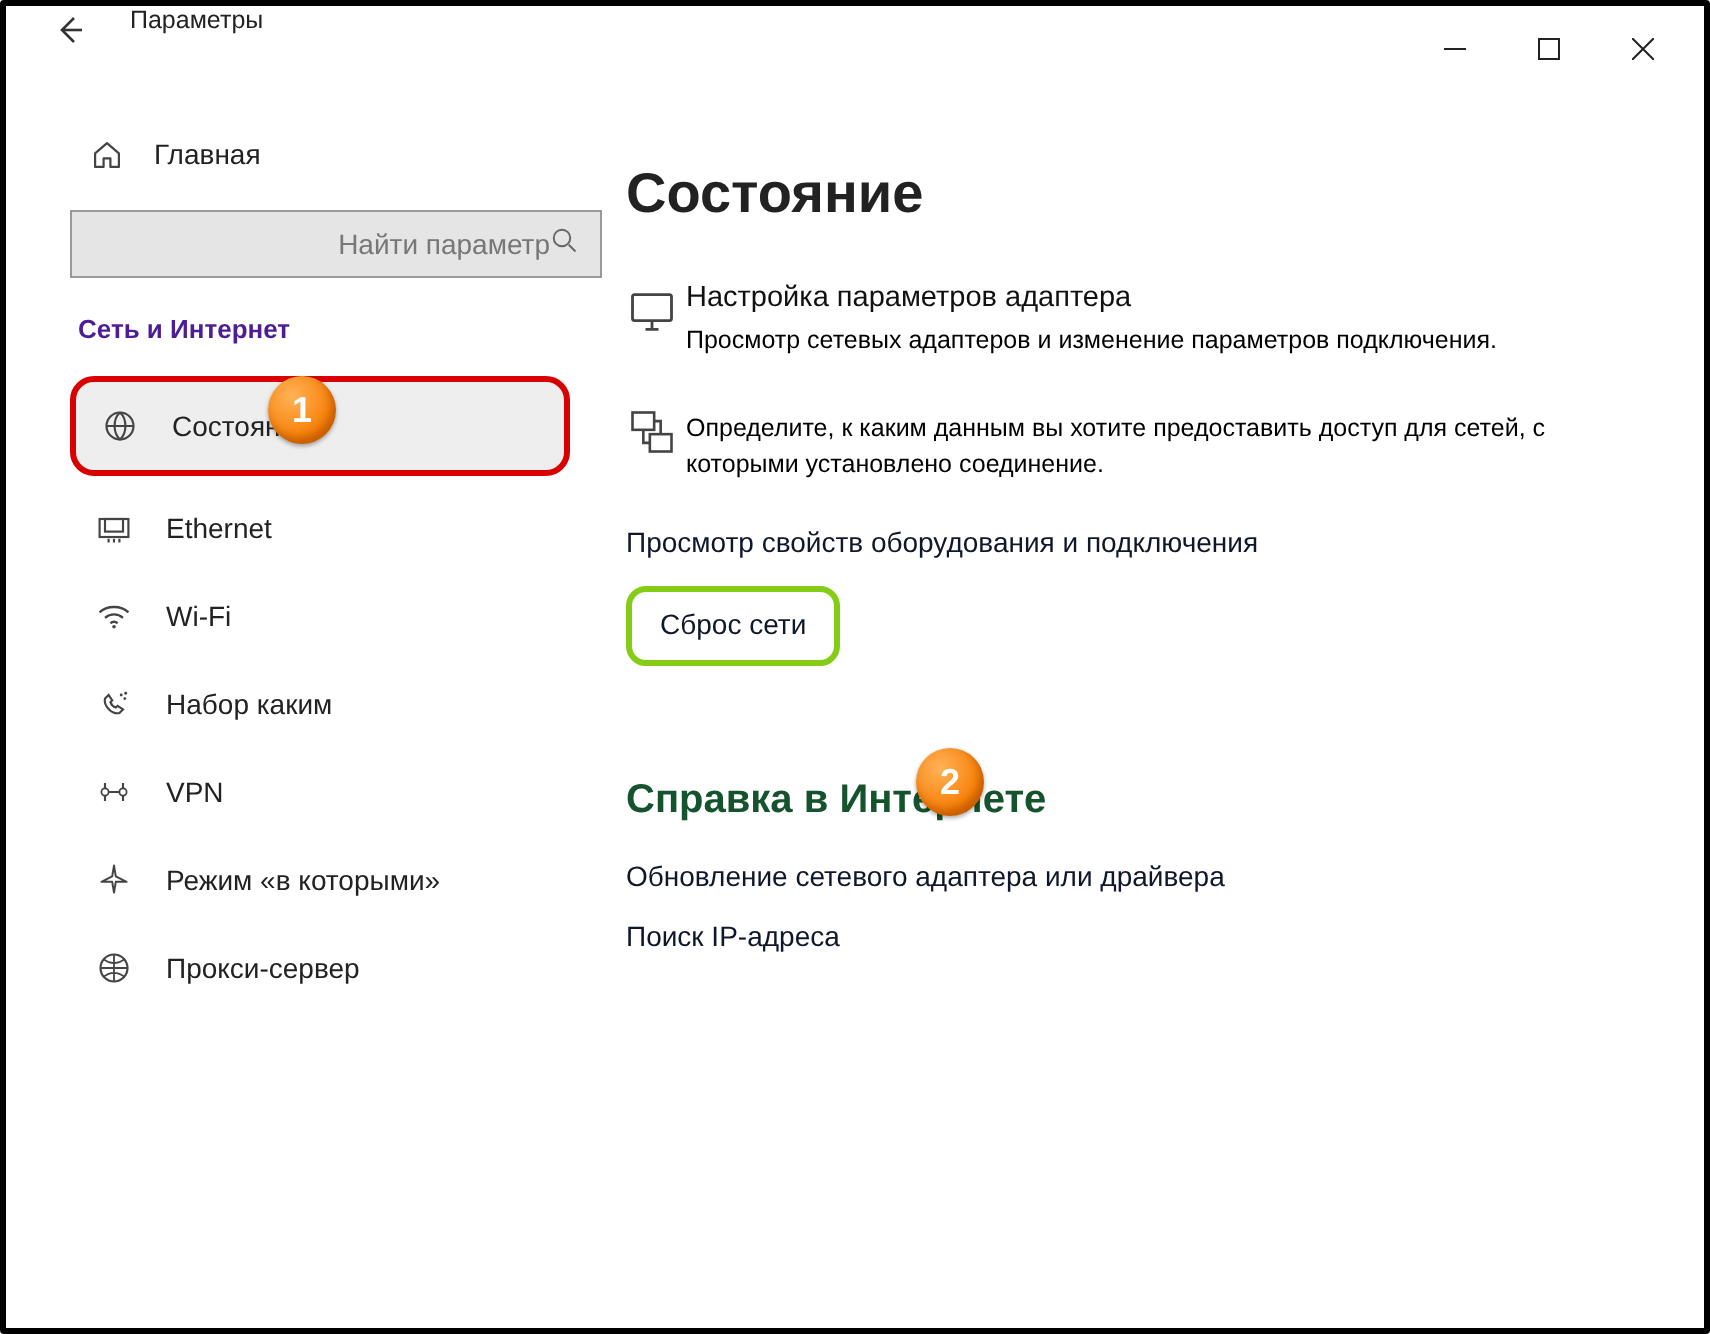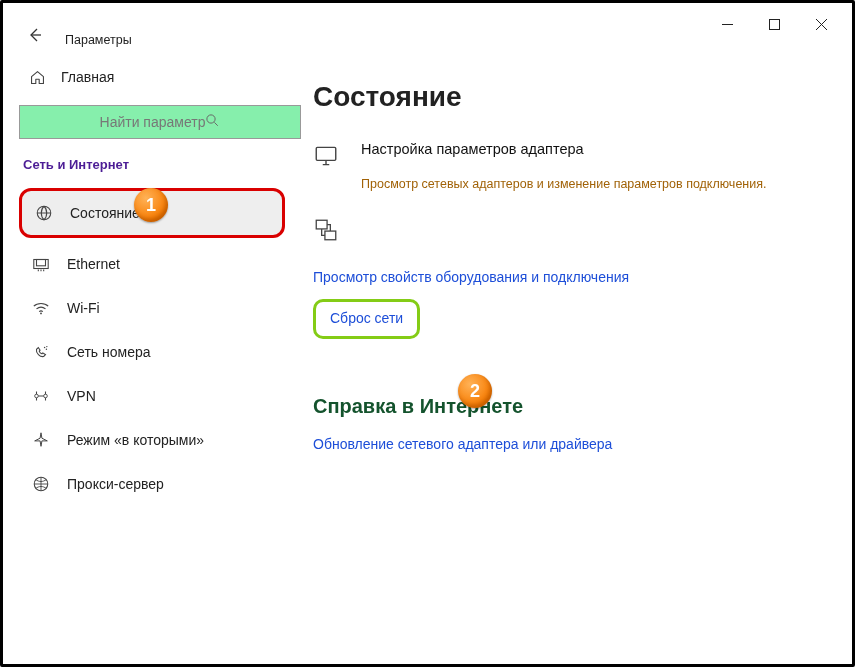--- a/index.html
+++ b/index.html
@@ -8,21 +8,21 @@
     background: #fff;
     width: 855px;
     height: 667px;
     overflow: hidden;
     border: 3px solid #000;
     border-radius: 2px;
   }
   .titlebar {
     height: 44px;
     display: flex;
-    align-items: flex-end;
+    align-items: flex-start;
     padding-left: 20px;
     position: relative;
   }
   .back-btn {
     width: 24px; height: 24px;
     display: flex; align-items: center; justify-content: center;
     color: #333;
   }
   .titlebar-title {
     margin-left: 18px;
@@ -39,37 +39,37 @@
     width: 45px; height: 30px;
     display: flex; align-items: center; justify-content: center;
     color: #222;
   }
   .content {
     display: flex;
     height: calc(100% - 44px);
   }
   .sidebar {
     width: 310px;
-    padding: 12px 6px 0 16px;
+    padding: 12px 6px 0 32px;
   }
   .home-row {
     display: flex; align-items: center;
     gap: 14px;
     padding: 8px 8px;
     font-size: 14px;
     color: #222;
   }
   .search-box {
     margin: 10px 6px 18px 0;
     height: 34px;
     border: 1px solid #999;
-    background: #86efac;
+    background: #e5e5e5;
     display: flex; align-items: center;
     padding: 0 10px;
-    justify-content: center;
+    justify-content: flex-end;
     color: #666;
     font-size: 14px;
   }
   .section-label {
     font-size: 13px;
     font-weight: 600;
     color: #4c1d95;
     margin: 8px 0 16px 4px;
   }
   .nav-item {
@@ -96,41 +96,40 @@
     padding: 34px 34px 0 0;
   }
   .page-title {
     font-size: 28px;
     font-weight: 600;
     color: #222;
     margin-bottom: 28px;
   }
   .card-row {
     display: flex;
-    gap: 18px;
     margin-bottom: 22px;
   }
   .card-icon {
     width: 30px;
     flex-shrink: 0;
     color: #444;
     padding-top: 2px;
   }
   .card-title {
     font-size: 14.5px;
     color: #111;
   }
   .card-desc {
     font-size: 12.5px;
-    color: #a16207;
-    margin-top: 18px;
+    color: #000000;
+    margin-top: 4px;
     line-height: 1.45;
   }
   .link {
-    color: #1d4ed8;
+    color: #0f172a;
     font-size: 14px;
     margin-bottom: 14px;
     display: block;
   }
   .link.highlighted {
     border: 3px solid #84cc16;
     border-radius: 10px;
     padding: 8px 14px 10px 14px;
     display: inline-block;
     margin-bottom: 30px;
@@ -244,21 +243,21 @@
 
     <div class="nav-item">
       <span class="nav-icon">
         <svg width="18" height="18" viewBox="0 0 20 20">
             <path d="M5 7 C4 11 9 16 13 15 L15 13 L12 11 L11 12 C9.5 11.5 8.5 10.5 8 9 L9 8 L7 5 Z" stroke="#444" fill="none" stroke-width="1.2"></path>
             <circle cx="14" cy="5" r="0.8" fill="#444"></circle>
             <circle cx="16" cy="7" r="0.8" fill="#444"></circle>
             <circle cx="16.5" cy="4" r="0.8" fill="#444"></circle>
           </svg>
       </span>
-      <span>Сеть номера</span>
+      <span>Набор каким</span>
     </div>
 
     <div class="nav-item">
       <span class="nav-icon">
         <svg width="18" height="18" viewBox="0 0 20 20">
             <circle cx="5" cy="10" r="2" stroke="#444" fill="none"></circle>
             <circle cx="15" cy="10" r="2" stroke="#444" fill="none"></circle>
             <path d="M7 10 H13 M5 8 V5 M15 8 V5 M5 12 V15 M15 12 V15" stroke="#444" stroke-width="1.2"></path>
           </svg>
       </span>
@@ -304,26 +303,28 @@
 
     <div class="card-row">
       <div class="card-icon">
         <svg width="26" height="26" viewBox="0 0 24 24">
             <rect x="3" y="3" width="10" height="8" stroke="#444" fill="none" stroke-width="1.2"></rect>
             <rect x="11" y="13" width="10" height="8" stroke="#444" fill="none" stroke-width="1.2"></rect>
             <path d="M8 11 V17 H11 M16 13 V7 H13" stroke="#444" fill="none" stroke-width="1.2"></path>
           </svg>
       </div>
       <div>
+        <div class="card-desc">Определите, к каким данным вы хотите предоставить доступ для сетей, с которыми установлено соединение.</div>
       </div>
     </div>
 
 
     <a class="link">Просмотр свойств оборудования и подключения</a>
     <a class="link highlighted">Сброс сети</a>
 
     <div class="help-title">Справка в Интернете</div>
     <a class="link">Обновление сетевого адаптера или драйвера</a>
+    <a class="link">Поиск IP-адреса</a>
   </div>
 </div>
 
 <div class="badge badge-1">1</div>
 <div class="badge badge-2">2</div>
 
 </body></html>

